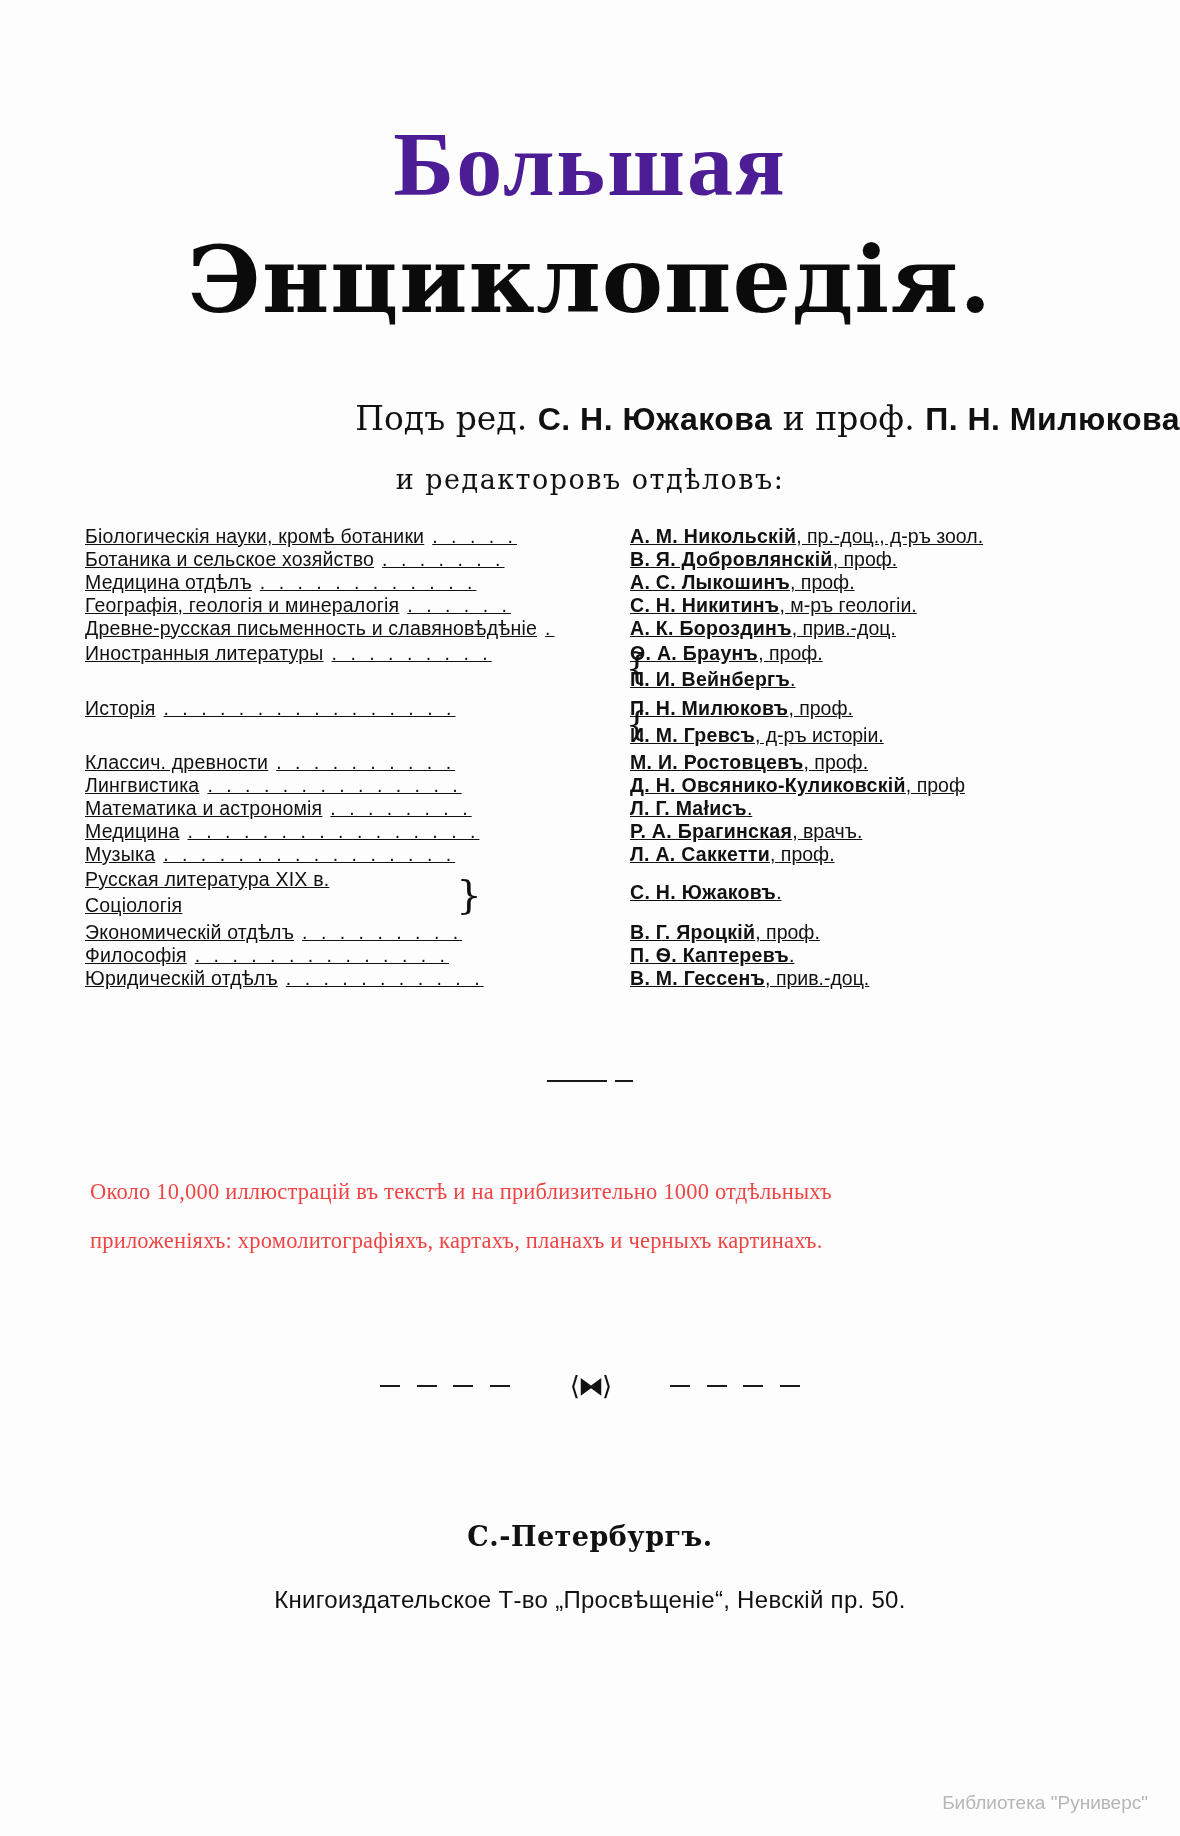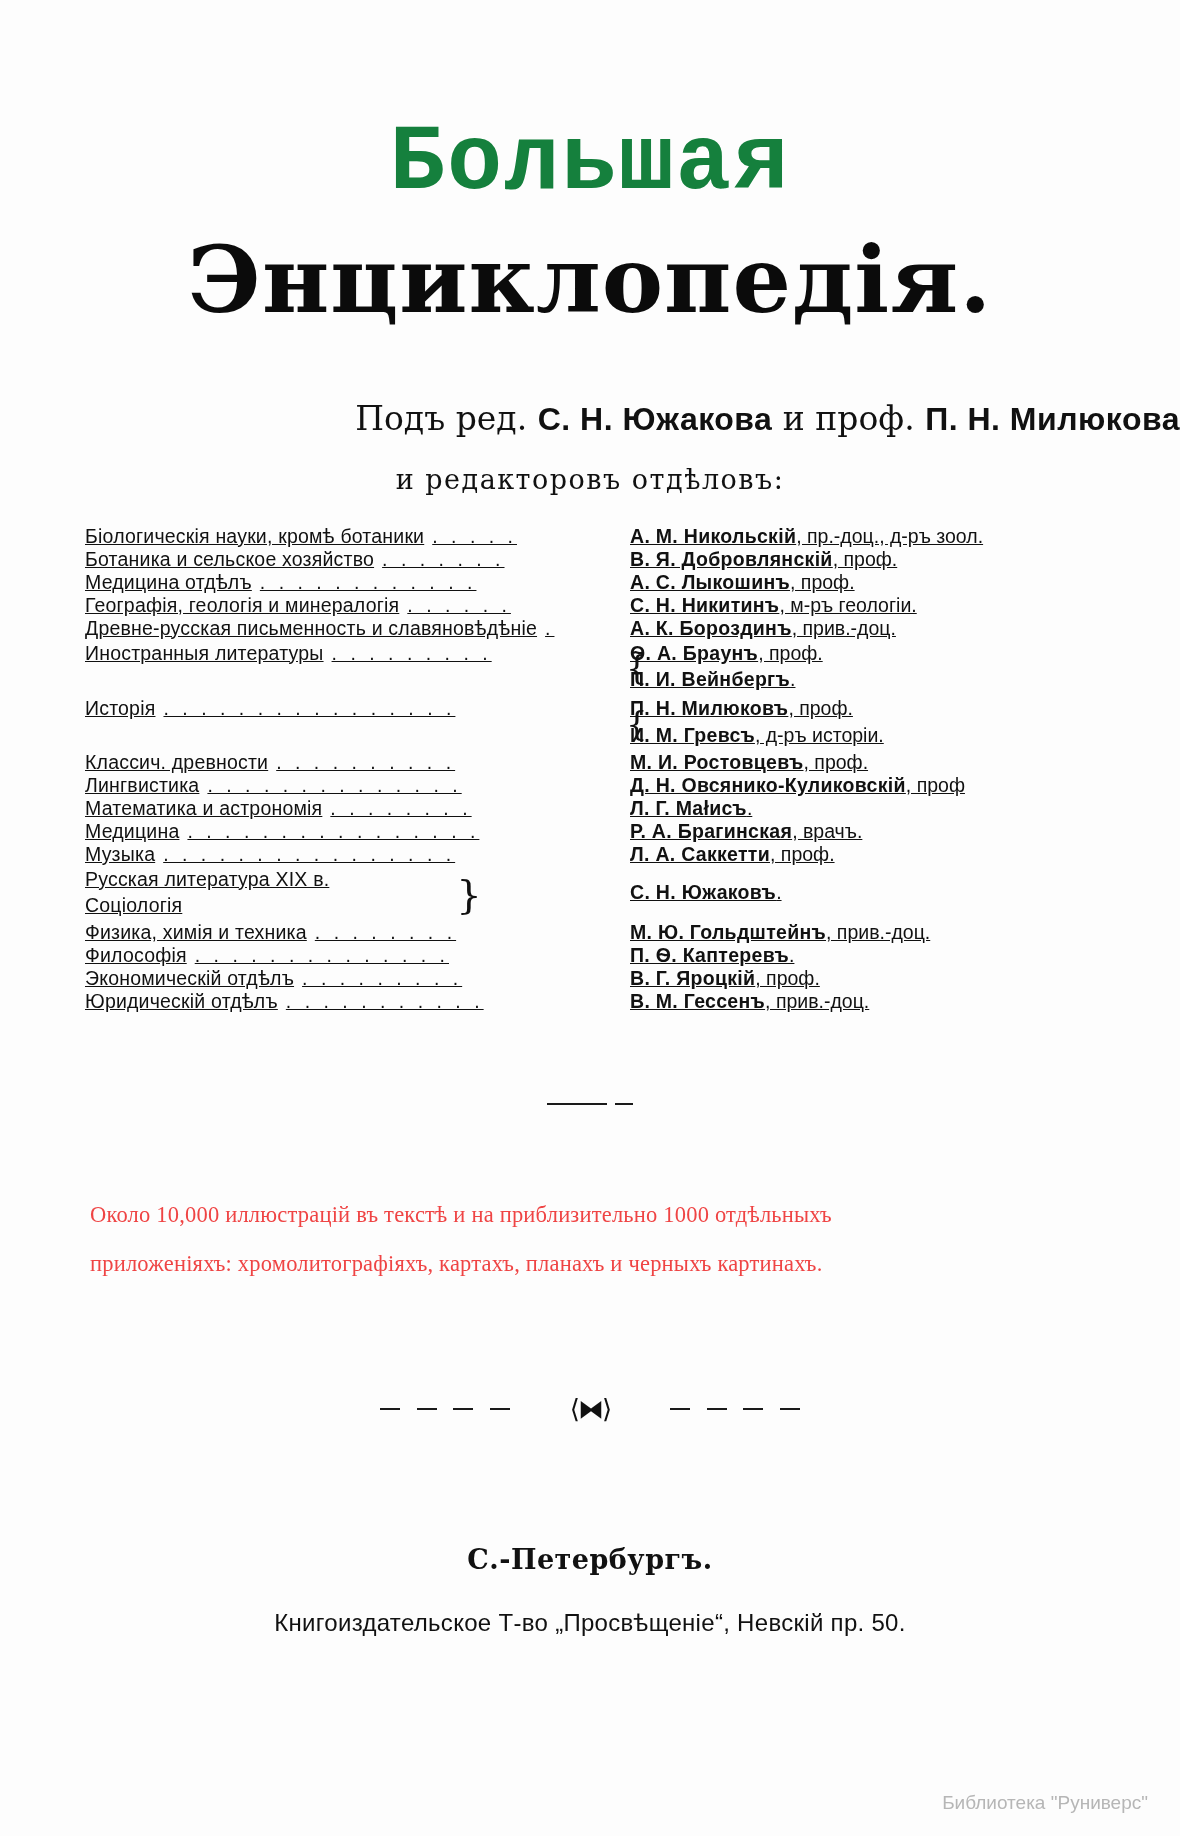--- a/index.html
+++ b/index.html
@@ -21,26 +21,26 @@
     height: 1836px;
     background: #fdfdfd;
   }
 
   
   .title-block {
     text-align: center;
     padding-top: 118px;
   }
   .title-line1 {
-    font-family: Liberation Mono, monospace;
+    font-family: Liberation Serif, serif;
     font-weight: bold;
     font-size: 92px;
     letter-spacing: 2px;
     line-height: 1.0;
-    color: #15803d;
+    color: #4c1d95;
   }
   .title-line2 {
     font-family: "DejaVu Serif", serif;
     font-weight: bold;
     font-size: 92px;
     letter-spacing: 1px;
     line-height: 1.05;
     margin-top: 22px;
     color: #0b0b0b;
   }
@@ -379,44 +379,36 @@
         <td class="col-left two-line-left grp" style="position:relative;">
           <div>Русская литература XIX в.</div>
           <div>Соціологія</div>
           <span class="right-curly-left">{</span>
         </td>
         <td class="col-right" style="vertical-align:middle;">
           <span class="nmb">С. Н. Южаковъ</span><span class="post">.</span>
         </td>
       </tr>
 
-      <tr>
-        <td class="col-left">
-          <span class="lbl">Физика, химія и техника</span><span class="dots">. . . . . . . .</span>
-        </td>
-        <td class="col-right">
-          <span class="nmb">М. Ю. Гольдштейнъ</span><span class="post">, прив.-доц.</span>
+
+      <tr>
+        <td class="col-left">
+          <span class="lbl">Экономическій отдѣлъ</span><span class="dots">. . . . . . . . .</span>
+        </td>
+        <td class="col-right">
+          <span class="nmb">В. Г. Яроцкій</span><span class="post">, проф.</span>
         </td>
       </tr>
 
       <tr>
         <td class="col-left">
           <span class="lbl">Философія</span><span class="dots">. . . . . . . . . . . . . .</span>
         </td>
         <td class="col-right">
           <span class="nmb">П. Ѳ. Каптеревъ</span><span class="post">.</span>
-        </td>
-      </tr>
-
-      <tr>
-        <td class="col-left">
-          <span class="lbl">Экономическій отдѣлъ</span><span class="dots">. . . . . . . . .</span>
-        </td>
-        <td class="col-right">
-          <span class="nmb">В. Г. Яроцкій</span><span class="post">, проф.</span>
         </td>
       </tr>
 
       <tr>
         <td class="col-left">
           <span class="lbl">Юридическій отдѣлъ</span><span class="dots">. . . . . . . . . . .</span>
         </td>
         <td class="col-right">
           <span class="nmb">В. М. Гессенъ</span><span class="post">, прив.-доц.</span>
         </td>

